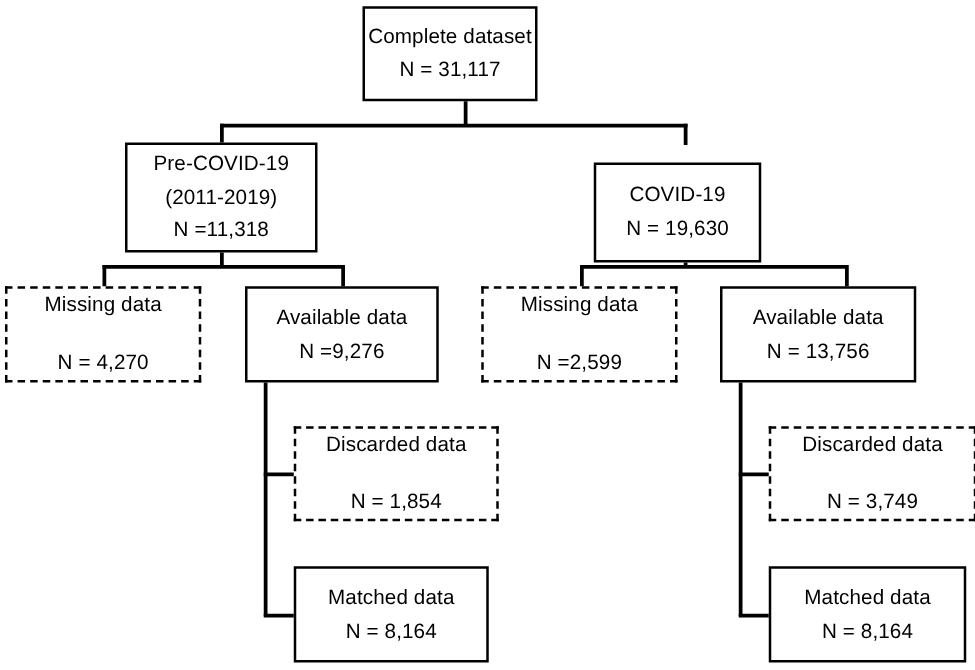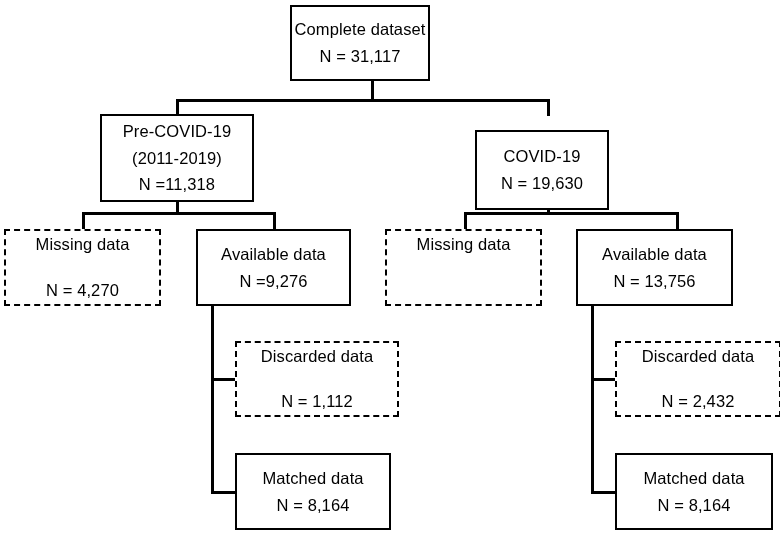--- a/index.html
+++ b/index.html
@@ -98,40 +98,41 @@
     <div class="line">N = 4,270</div>
   </div>
 
   <div class="node solid" style="left:196px; top:229px; width:155px; height:77px;">
     <div class="line">Available data</div>
     <div class="line">N =9,276</div>
   </div>
 
   <div class="node dashed" style="left:385px; top:229px; width:157px; height:77px;">
     <div class="line">Missing data</div>
+    <div class="line">N =2,599</div>
   </div>
 
   <div class="node solid" style="left:576px; top:229px; width:157px; height:77px;">
     <div class="line">Available data</div>
     <div class="line">N = 13,756</div>
   </div>
 
   <div class="node dashed" style="left:235px; top:341px; width:164px; height:76px;">
     <div class="line">Discarded data</div>
-    <div class="line">N = 1,112</div>
+    <div class="line">N = 1,854</div>
   </div>
 
   <div class="node solid" style="left:235px; top:453px; width:156px; height:77px;">
     <div class="line">Matched data</div>
     <div class="line">N = 8,164</div>
   </div>
 
   <div class="node dashed" style="left:615px; top:341px; width:166px; height:76px;">
     <div class="line">Discarded data</div>
-    <div class="line">N = 2,432</div>
+    <div class="line">N = 3,749</div>
   </div>
 
   <div class="node solid" style="left:615px; top:453px; width:158px; height:77px;">
     <div class="line">Matched data</div>
     <div class="line">N = 8,164</div>
   </div>
 
 </div>
 
 </body></html>

